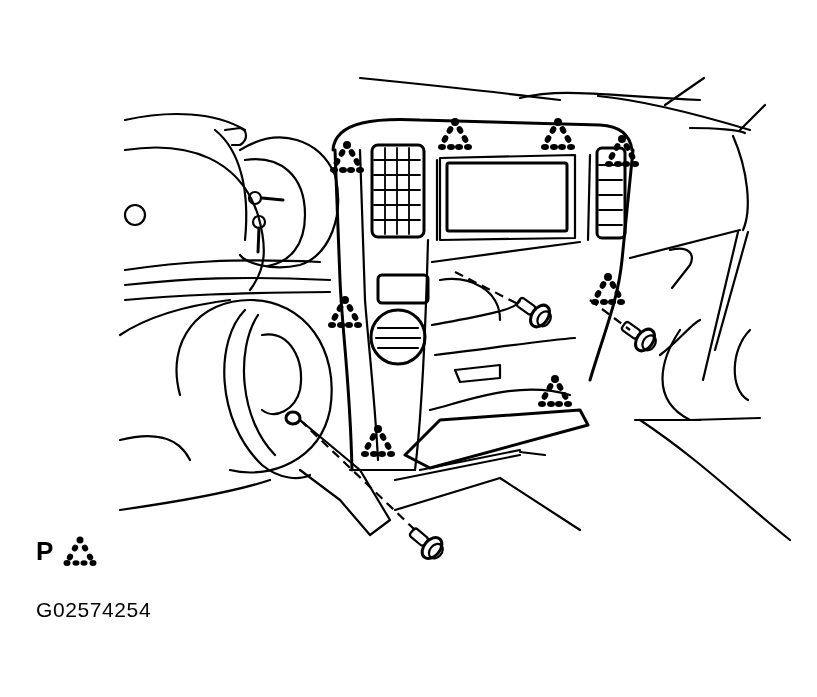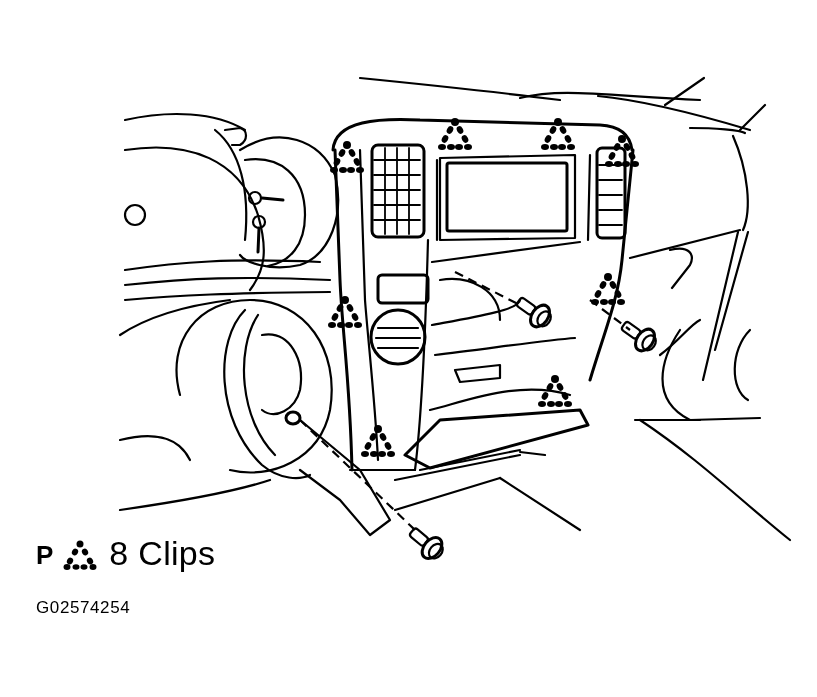--- a/index.html
+++ b/index.html
@@ -8,21 +8,21 @@
   #stage { position: absolute; left: 0; top: 0; width: 817px; height: 697px; }
   svg.art { position: absolute; left: 0; top: 0; }
   .ln { fill: none; stroke: #000; stroke-width: 3; stroke-linecap: round; stroke-linejoin: round; }
   .ln2 { fill: none; stroke: #000; stroke-width: 2.2; stroke-linecap: round; stroke-linejoin: round; }
   .thin { fill: none; stroke: #000; stroke-width: 1.8; stroke-linecap: round; }
   .dash { fill: none; stroke: #000; stroke-width: 2.2; stroke-dasharray: 9 6; }
   .legend { position: absolute; left: 36px; top: 536px; display: flex; align-items: flex-end; }
   .legend .p { font-size: 26px; font-weight: bold; line-height: 26px; margin-right: 10px; margin-bottom: 2px; }
   .legend .tri { width: 34px; height: 30px; margin-right: 12px; }
   .legend .txt { font-size: 34px; line-height: 34px; letter-spacing: 0.3px; }
-  .figid { position: absolute; left: 36px; top: 598px; font-size: 17px; letter-spacing: 0.6px; }
+  .figid { position: absolute; left: 36px; top: 598px; font-size: 21px; letter-spacing: 0.6px; }
 </style>
 </head>
 <body>
 
 <div id="stage">
 
   <svg class="art" width="817" height="697" viewBox="0 0 817 697">
 
     <g>
       <path class="ln2" d="M360 78 C 430 85, 520 95, 560 100"></path>
@@ -249,17 +249,16 @@
         <ellipse cx="12" cy="12" rx="3" ry="3.5" transform="rotate(30 12 12)"></ellipse>
         <ellipse cx="22" cy="12" rx="3" ry="3.5" transform="rotate(-30 22 12)"></ellipse>
         <ellipse cx="7" cy="21" rx="3" ry="3.5" transform="rotate(30 7 21)"></ellipse>
         <ellipse cx="27" cy="21" rx="3" ry="3.5" transform="rotate(-30 27 21)"></ellipse>
         <ellipse cx="4" cy="27" rx="3.5" ry="3"></ellipse>
         <ellipse cx="13" cy="27" rx="3.5" ry="2.8"></ellipse>
         <ellipse cx="21" cy="27" rx="3.5" ry="2.8"></ellipse>
         <ellipse cx="30" cy="27" rx="3.5" ry="3"></ellipse>
       </g>
     </svg>
-    <span class="txt">8 Clips</span>
   </div>
 
   <div class="figid">G02574254</div>
 </div>
 
 </body></html>

